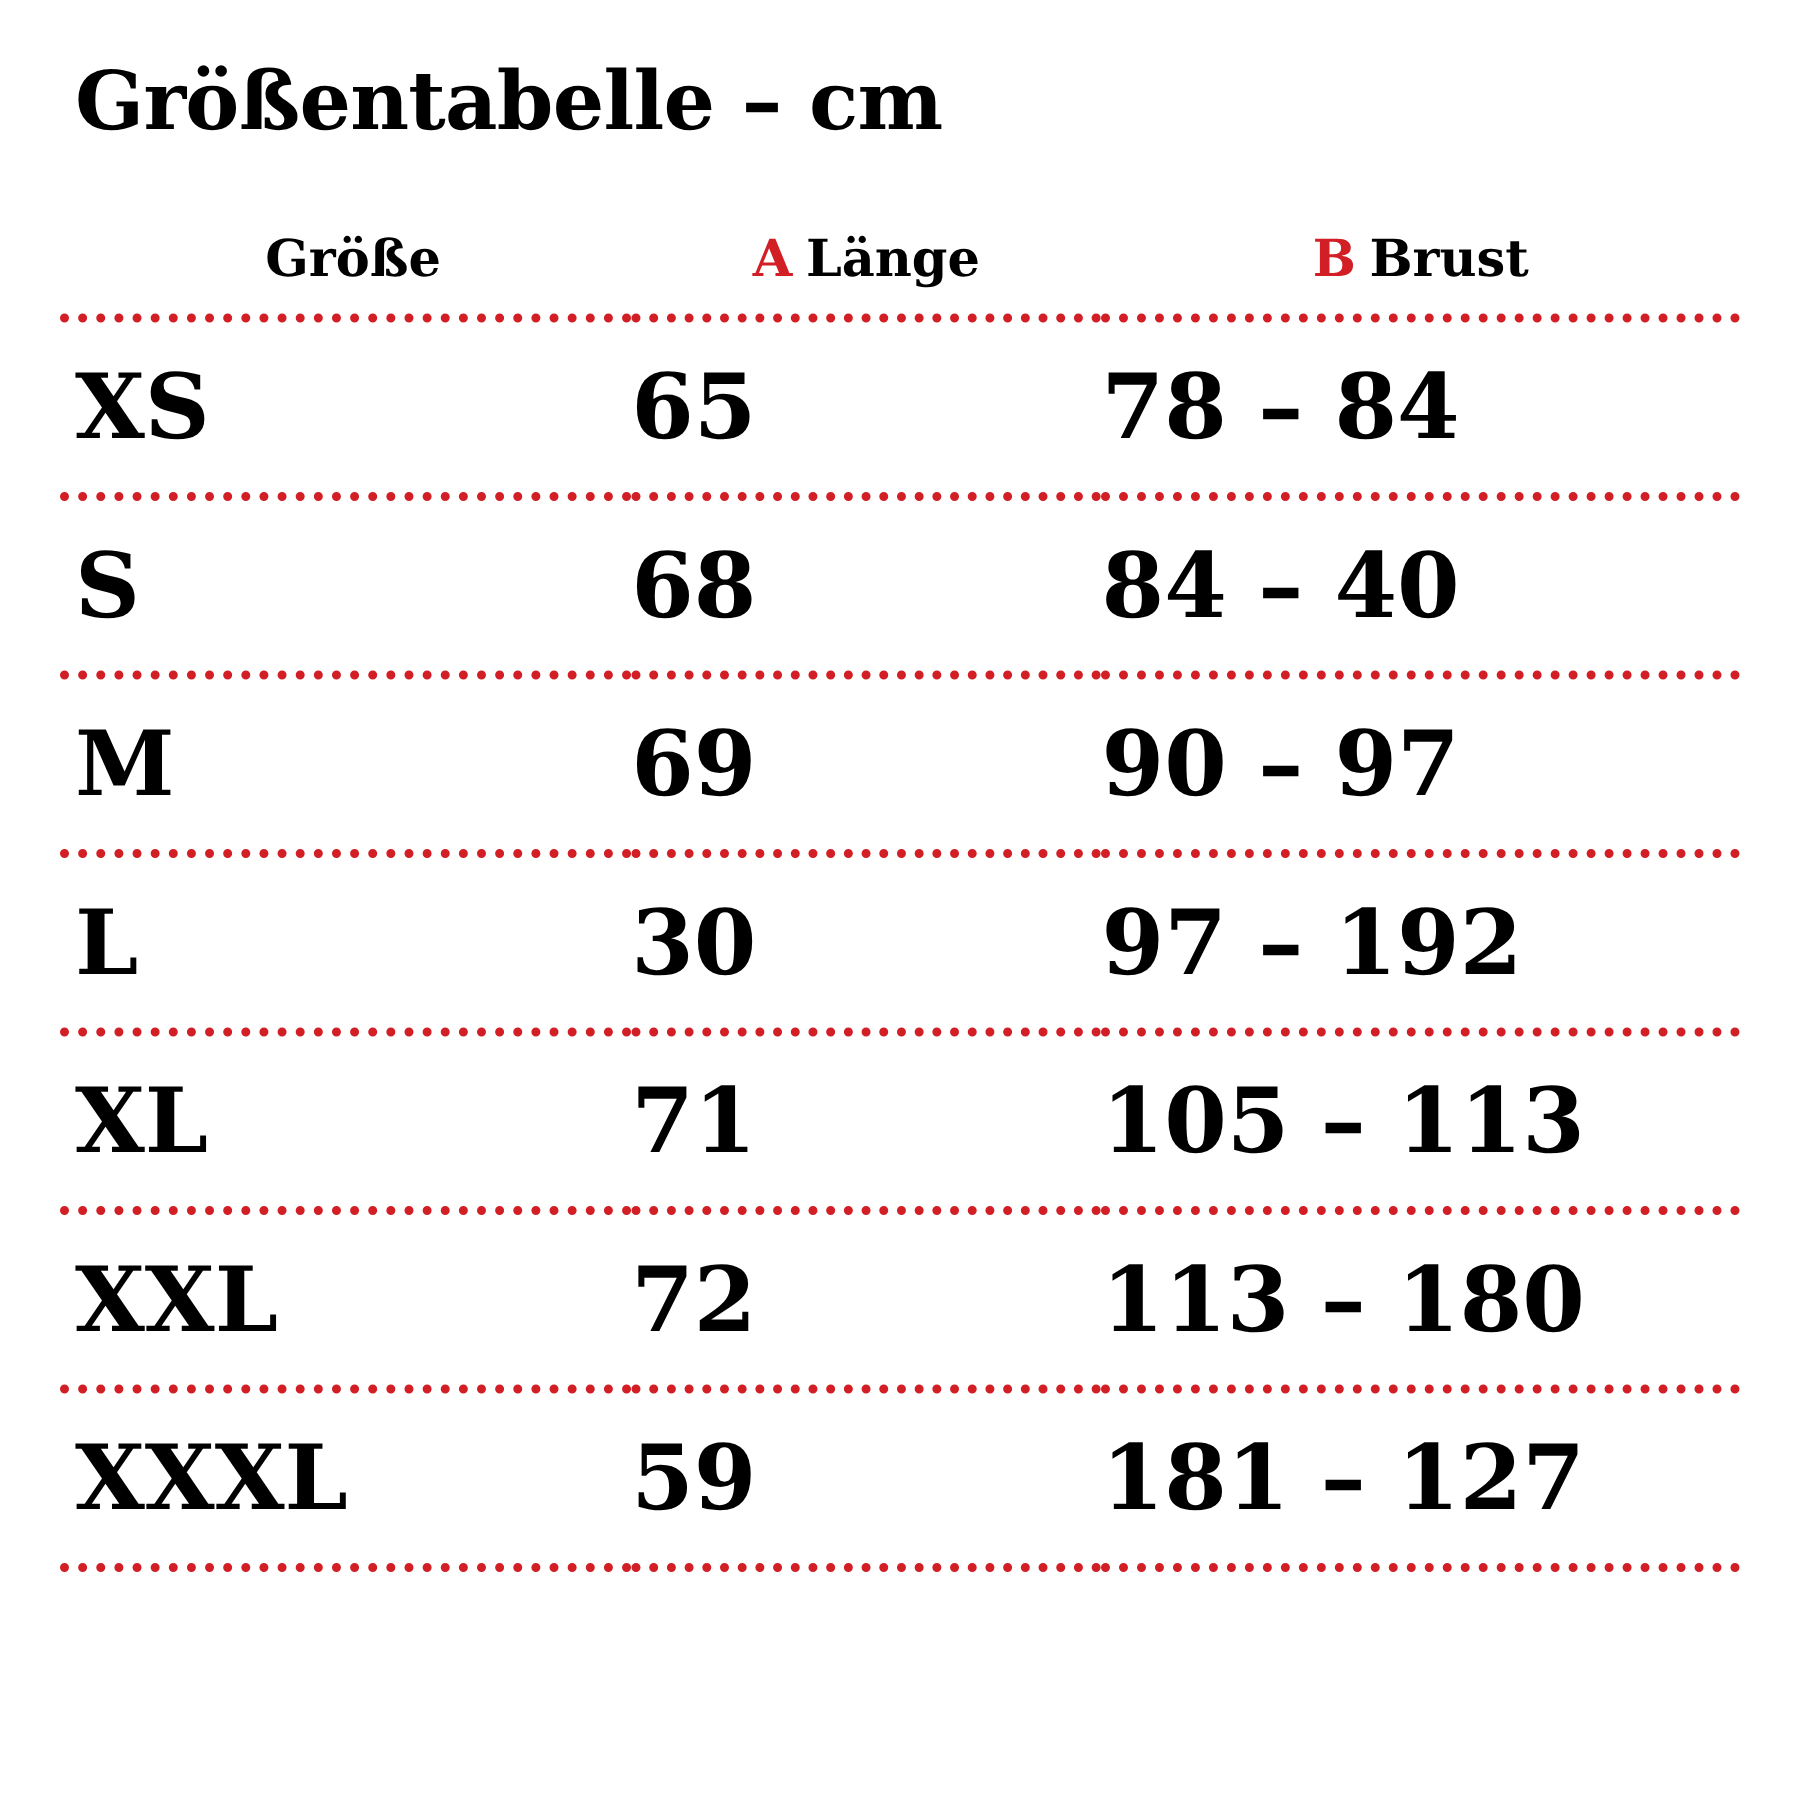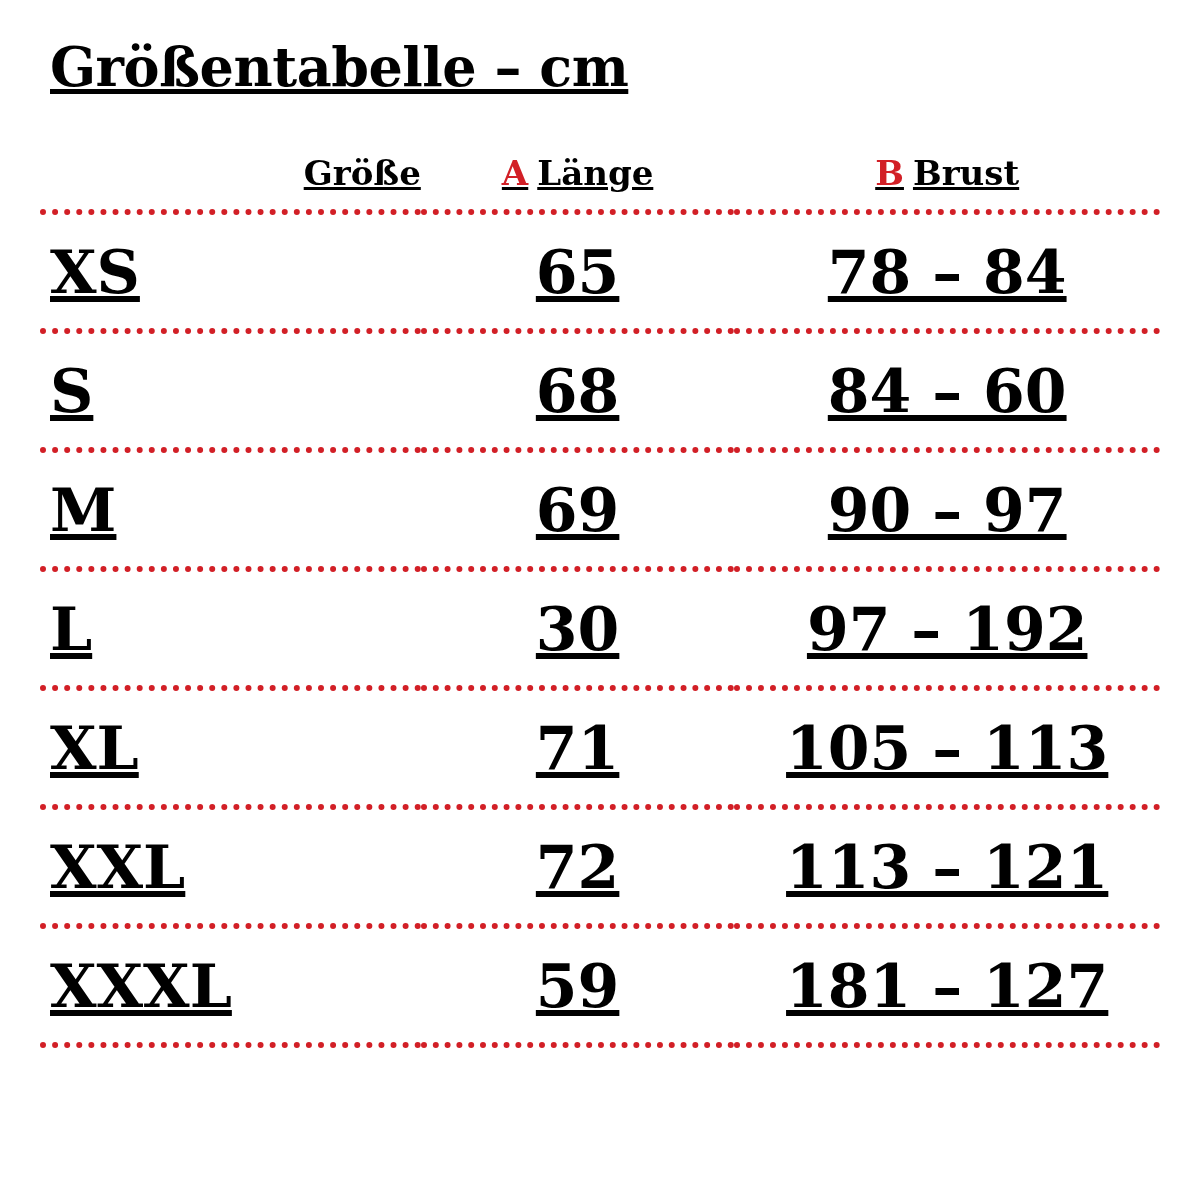--- a/index.html
+++ b/index.html
@@ -13,21 +13,20 @@
     font-family: "DejaVu Serif", "Liberation Serif", serif;
     color: #000000;
     overflow: hidden;
   }
   .page {
     position: relative;
     width: 1200px;
     height: 1200px;
     box-sizing: border-box;
     padding: 0 40px;
-    text-decoration: underline;
   }
   .title {
     font-size: 54px;
     font-weight: bold;
     letter-spacing: -0.5px;
     padding-top: 38px;
     padding-left: 10px;
     line-height: 1.1;
   }
   table.size-table {
@@ -35,21 +34,21 @@
     border-collapse: collapse;
     margin-top: 56px;
     table-layout: fixed;
   }
   table.size-table col.c-size { width: 34%; }
   table.size-table col.c-a    { width: 28%; }
   table.size-table col.c-b    { width: 38%; }
   thead th {
     font-size: 34px;
     font-weight: bold;
-    text-align: right;
+    text-align: center;
     padding: 0 0 16px 10px;
     vertical-align: bottom;
   }
   thead th.col-a, thead th.col-b {
     text-align: center;
     padding-left: 0;
   }
   .letter {
     color: #d21f26;
     font-weight: bold;
@@ -57,21 +56,20 @@
   }
   tbody td {
     font-size: 60px;
     font-weight: bold;
     height: 113px;
     padding: 0 0 0 10px;
     vertical-align: middle;
     line-height: 1;
   }
   tbody td.col-a, tbody td.col-b {
-    text-align: center;
     padding-left: 0;
   }
   tbody tr td {
     border-bottom: 6px dotted #d21f26;
   }
   thead tr th {
     border-bottom: 6px dotted #d21f26;
   }
 </style>
 </head>
@@ -96,41 +94,41 @@
     </thead>
     <tbody>
       <tr>
         <td>XS</td>
         <td class="col-a">65</td>
         <td class="col-b">78 – 84</td>
       </tr>
       <tr>
         <td>S</td>
         <td class="col-a">68</td>
-        <td class="col-b">84 – 60</td>
+        <td class="col-b">84 – 40</td>
       </tr>
       <tr>
         <td>M</td>
         <td class="col-a">69</td>
         <td class="col-b">90 – 97</td>
       </tr>
       <tr>
         <td>L</td>
         <td class="col-a">30</td>
         <td class="col-b">97 – 192</td>
       </tr>
       <tr>
         <td>XL</td>
         <td class="col-a">71</td>
         <td class="col-b">105 – 113</td>
       </tr>
       <tr>
         <td>XXL</td>
         <td class="col-a">72</td>
-        <td class="col-b">113 – 121</td>
+        <td class="col-b">113 – 180</td>
       </tr>
       <tr>
         <td>XXXL</td>
         <td class="col-a">59</td>
         <td class="col-b">181 – 127</td>
       </tr>
     </tbody>
   </table>
 
 </div>

